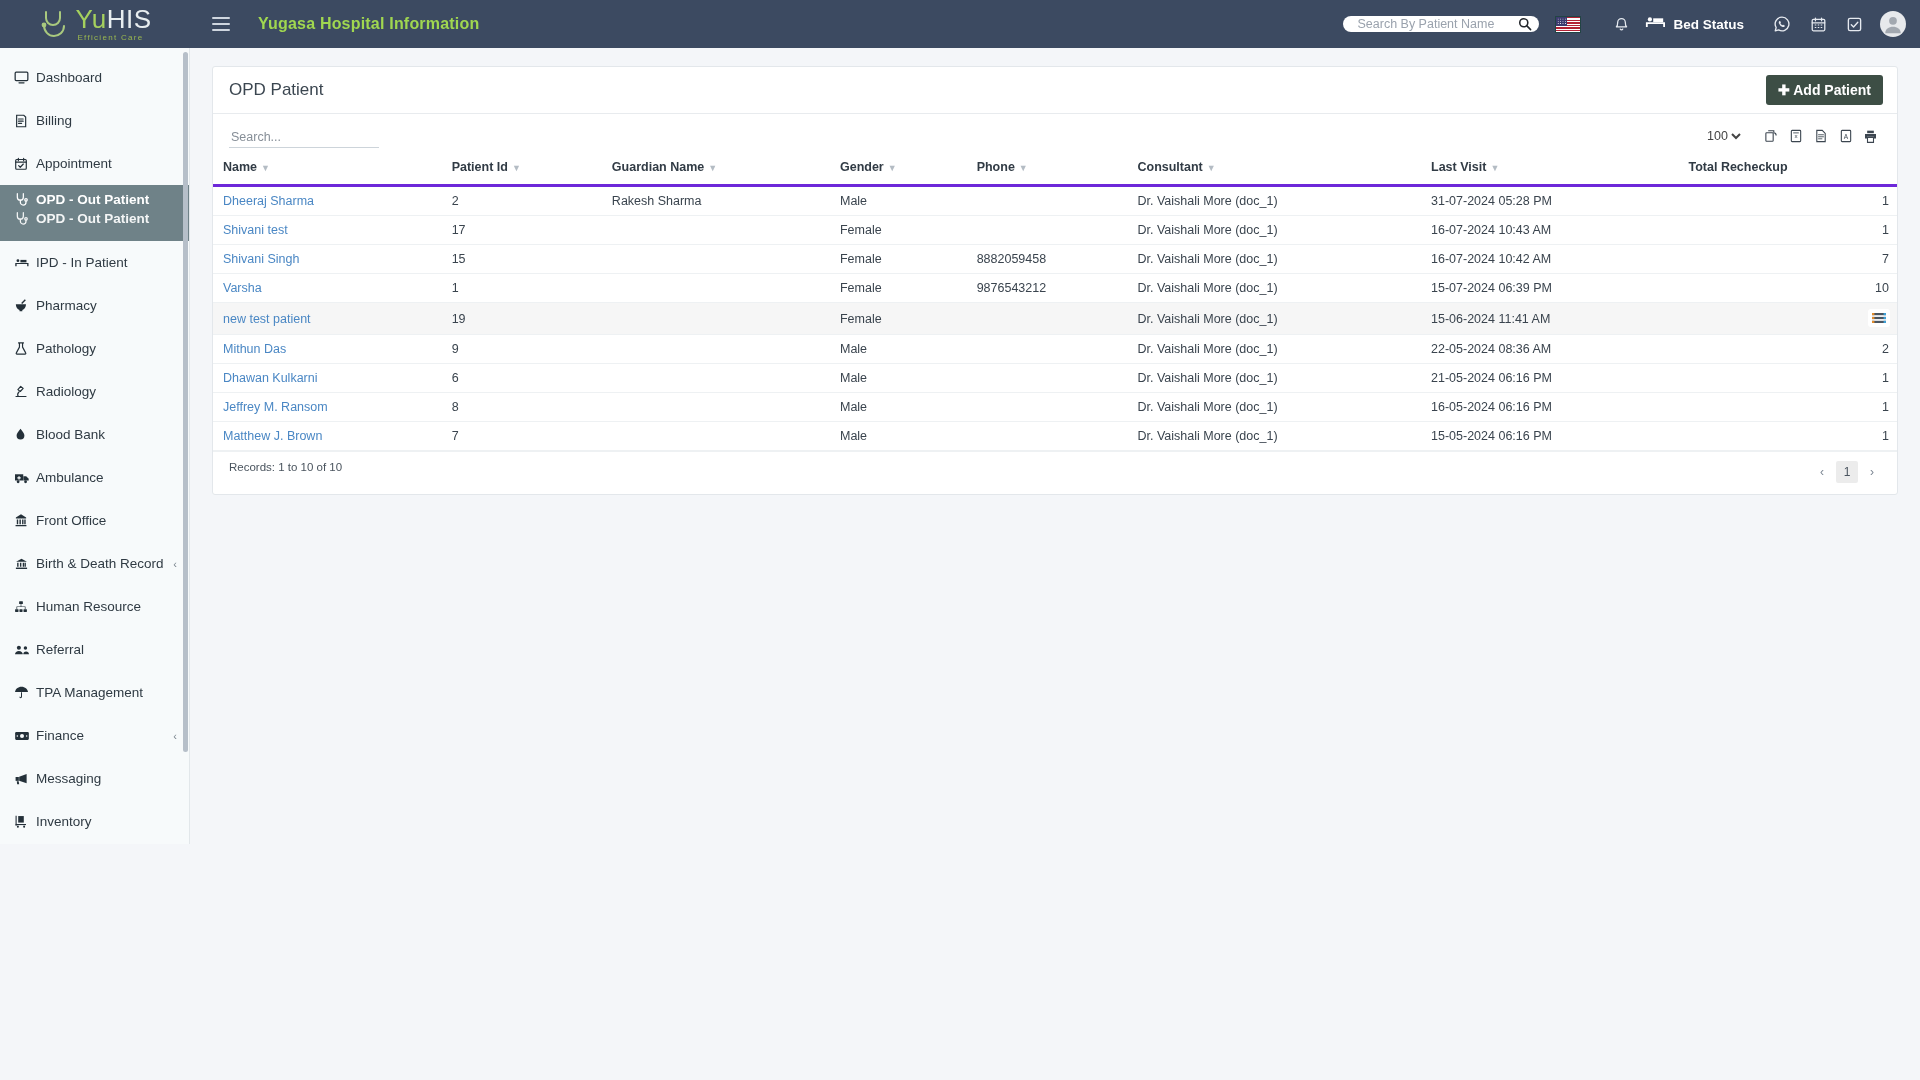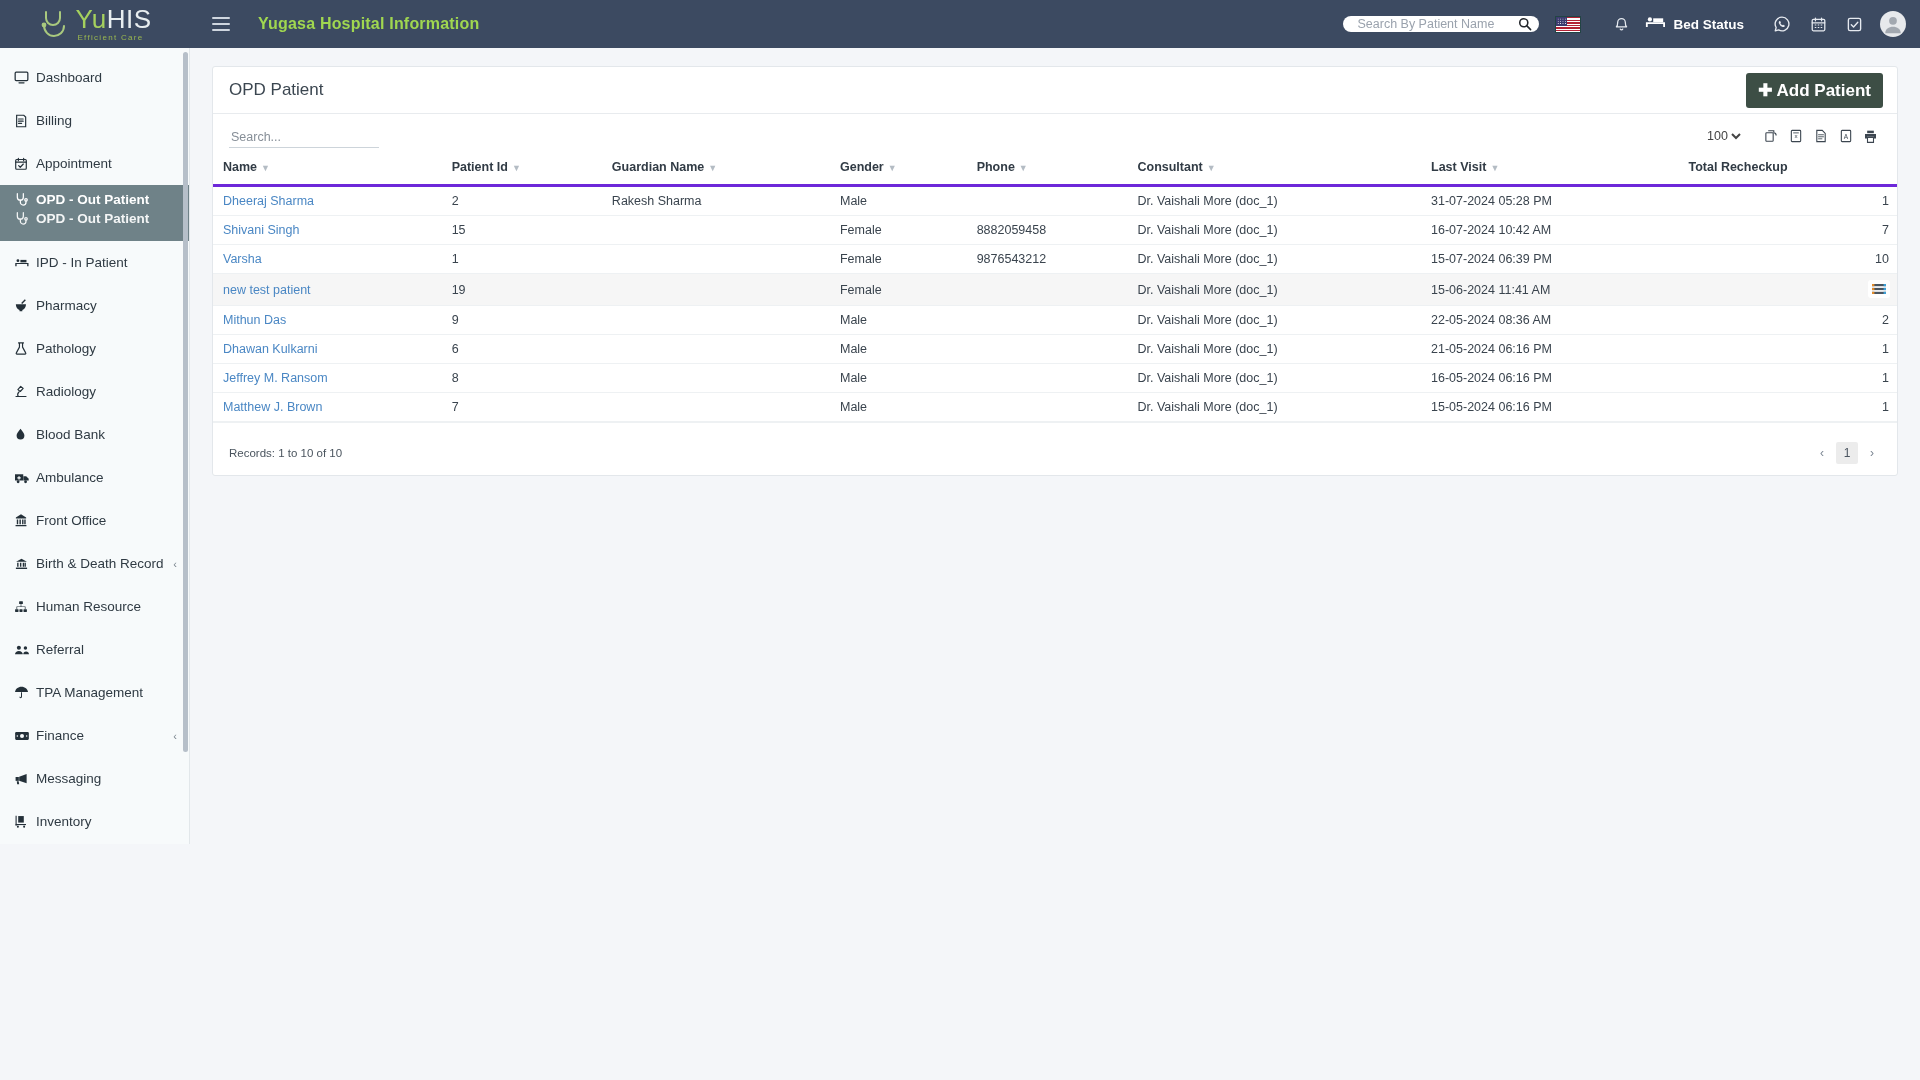--- a/index.html
+++ b/index.html
@@ -111,21 +111,21 @@
   .card {
     margin: 18px 22px 0 22px; background: #fff; border: 1px solid #e3e7eb; border-radius: 3px;
   }
   .card-head {
     height: 47px; border-bottom: 1px solid #e8ebee; display: flex; align-items: center;
     padding: 0 14px 0 16px;
   }
   .card-title { font-size: 17px; color: #3b4650; }
   .add-btn {
     margin-left: auto; background: #3d4e45; color: #fff; border: 0; border-radius: 3px;
-    font-size: 17px; font-weight: bold; padding: 7px 12px; cursor: pointer;
+    font-size: 14px; font-weight: bold; padding: 7px 12px; cursor: pointer;
     font-family: "Liberation Sans", sans-serif;
   }
 
   .table-tools { display: flex; align-items: flex-end; padding: 10px 14px 4px 16px; }
   .dt-search {
     border: 0; border-bottom: 1px solid #cdd4da; width: 150px; font-size: 12.5px;
     color: #555; padding: 3px 2px; outline: none; background: transparent;
     font-family: "Liberation Sans", sans-serif;
   }
   .dt-search::placeholder { color: #878f98; }
@@ -153,21 +153,21 @@
   table.dt td a { color: #4a87c4; text-decoration: none; cursor: pointer; }
   th.num, td.num { text-align: right; }
   .c-name { padding-left: 10px !important; }
   .row-menu {
     display:inline-flex; align-items:center; justify-content:center;
     width: 20px; height: 16px; background:#fff; border-radius:2px; cursor:pointer;
     box-shadow: 0 0 0 1px #fff;
   }
 
   .card-foot {
-    display: flex; align-items: center; padding: 19px 14px 11px 16px;
+    display: flex; align-items: flex-start; padding: 9px 14px 11px 16px;
     border-top: 1px solid #eef1f3;
   }
   .rec-info { font-size: 11.5px; color: #4a545e; }
   .pager { margin-left: auto; display: flex; align-items: center; gap: 3px; }
   .pg {
     min-width: 22px; height: 22px; display:flex; align-items:center; justify-content:center;
     font-size: 12px; color: #7b8692; cursor: pointer; border-radius: 2px; padding: 0 6px;
   }
   .pg.cur { background: #ececec; color: #4b5560; }
 </style>
@@ -590,20 +590,30 @@
             <td class="c-name"><a>Dheeraj Sharma</a></td>
             <td>2</td>
             <td>Rakesh Sharma</td>
             <td>Male</td>
             <td></td>
             <td>Dr. Vaishali More (doc_1)</td>
             <td>31-07-2024 05:28 PM</td>
             <td class="num">1</td>
           </tr>
           <tr>
+            <td class="c-name"><a>Shivani test</a></td>
+            <td>17</td>
+            <td></td>
+            <td>Female</td>
+            <td></td>
+            <td>Dr. Vaishali More (doc_1)</td>
+            <td>16-07-2024 10:43 AM</td>
+            <td class="num">1</td>
+          </tr>
+          <tr>
             <td class="c-name"><a>Shivani Singh</a></td>
             <td>15</td>
             <td></td>
             <td>Female</td>
             <td>8882059458</td>
             <td>Dr. Vaishali More (doc_1)</td>
             <td>16-07-2024 10:42 AM</td>
             <td class="num">7</td>
           </tr>
           <tr>

